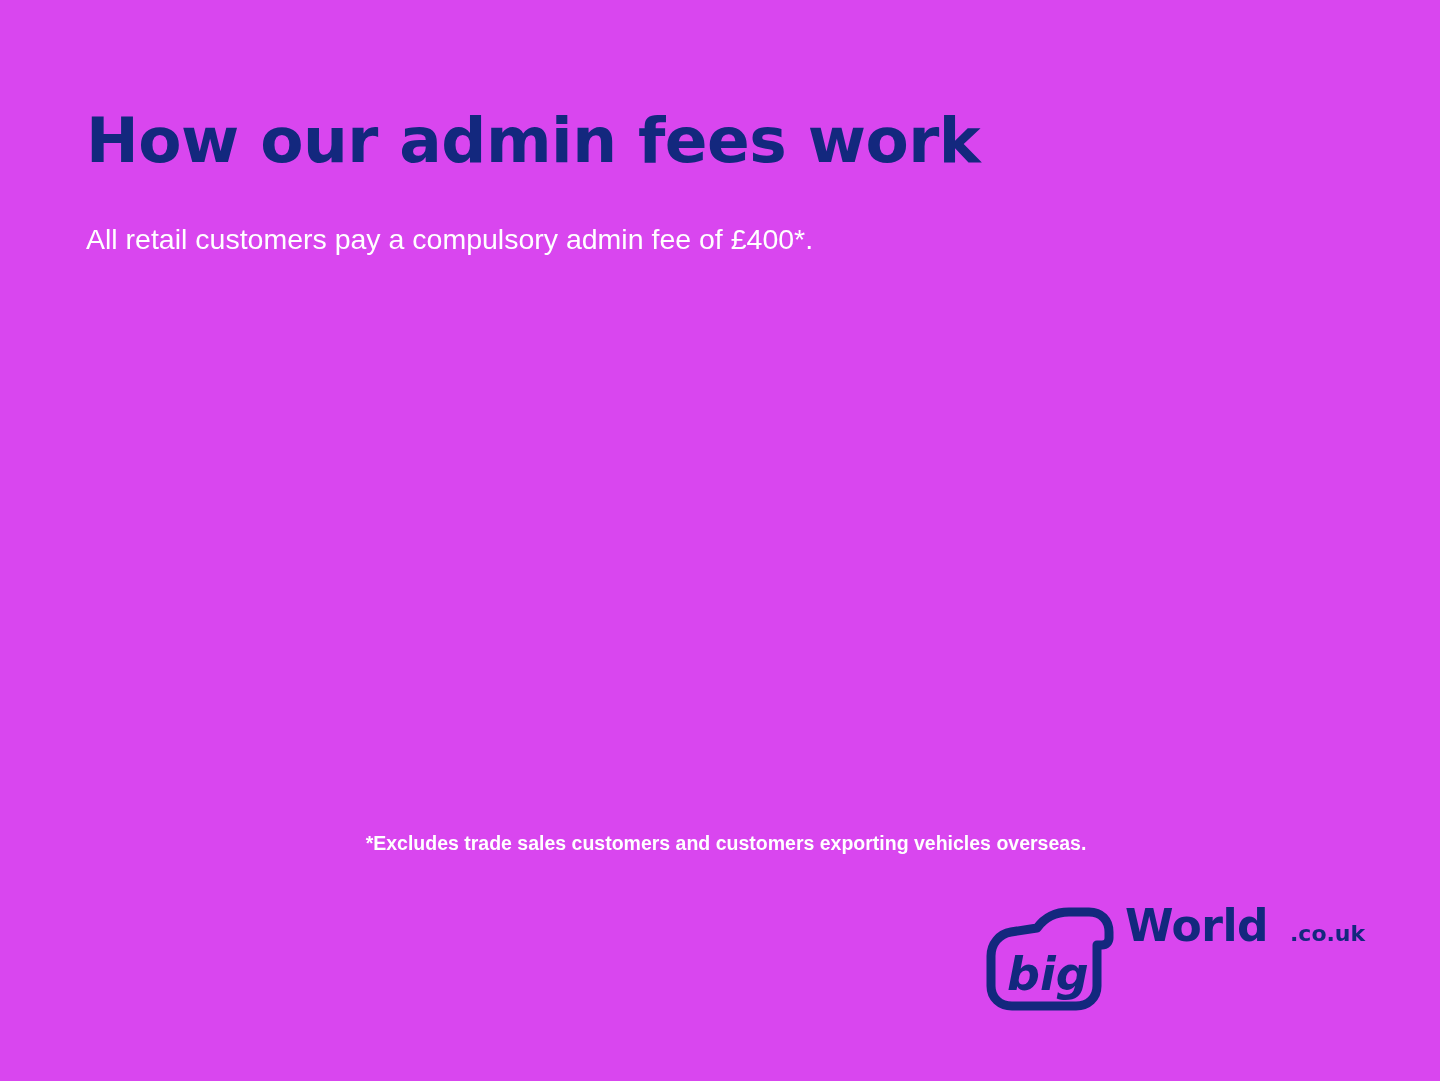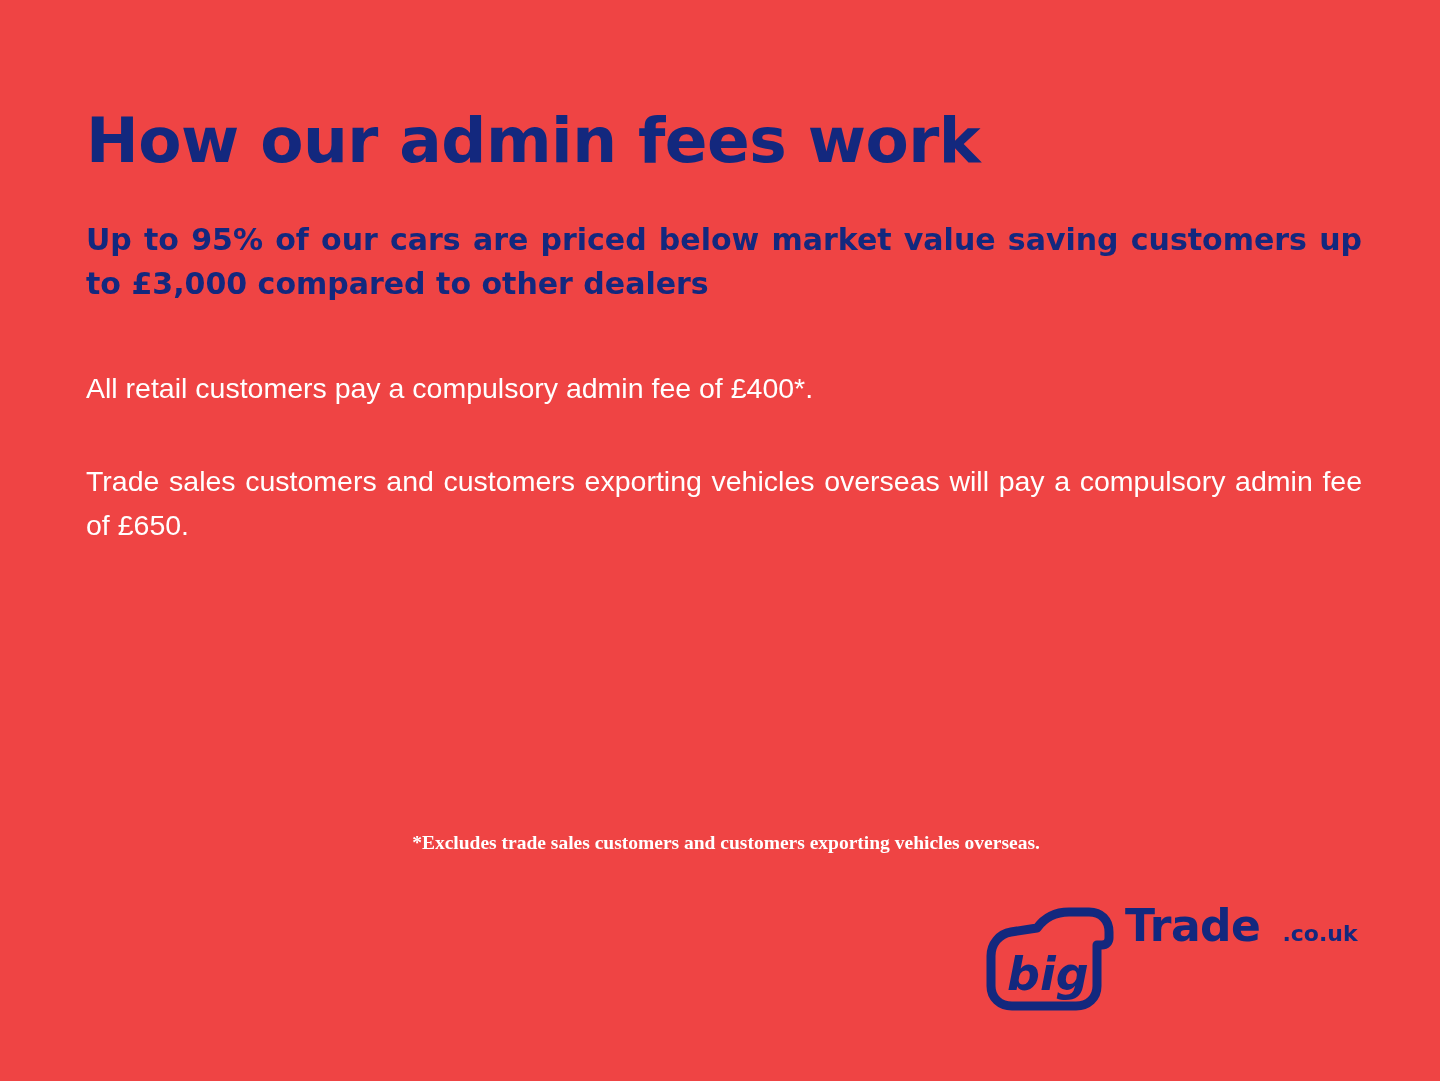--- a/index.html
+++ b/index.html
@@ -10,21 +10,21 @@
     width: 1440px;
     height: 1081px;
     background: #2ad9f5;
     font-family: "Liberation Sans", sans-serif;
     overflow: hidden;
   }
   .slide {
     position: relative;
     width: 1440px;
     height: 1081px;
-    background: #ef4444;
+    background: #d946ef;
     box-sizing: border-box;
     padding: 0;
   }
   .content {
     position: absolute;
     left: 86px;
     top: 108px;
     width: 1280px;
   }
   .title {
@@ -63,21 +63,21 @@
   }
   .footnote {
     position: absolute;
     left: 86px;
     top: 832px;
     width: 1280px;
     color: #ffffff;
     font-size: 19.5px;
     font-weight: bold;
     text-align: center;
-    font-family: Liberation Serif, serif;
+    font-family: Liberation Sans, sans-serif;
   }
   .logo {
     position: absolute;
     left: 985px;
     top: 898px;
     width: 380px;
     height: 120px;
   }
   .logo-text {
     position: absolute;
@@ -103,37 +103,35 @@
   }
 </style>
 </head>
 <body>
 
 <div class="slide">
 
   <div class="content">
     <h1 class="title">How our admin fees work</h1>
 
-    <p class="subhead">Up to 95% of our cars are priced below market value saving customers up to £3,000 compared to other dealers</p>
 
     <p class="body-para">All retail customers pay a compulsory admin fee of £400*.</p>
-    <p class="body-para">Trade sales customers and customers exporting vehicles overseas will pay a compulsory admin fee of £650.</p>
   </div>
 
   <div class="footnote">*Excludes trade sales customers and customers exporting vehicles overseas.</div>
 
   <div class="logo">
     <span class="logo-mark">
       <svg width="132" height="110" viewBox="0 0 132 110" xmlns="http://www.w3.org/2000/svg">
         <path d="M6 52 C6 40 14 30 26 28 L52 24 C60 13 70 8 84 8 L104 8 C116 8 124 16 124 28 L124 34
                  C124 38 121 41 117 41 L112 41 L112 82 C112 94 103 102 91 102 L27 102
                  C15 102 6 94 6 82 Z" fill="none" stroke="#13287e" stroke-width="9" stroke-linejoin="round"></path>
         <text x="22" y="86" font-family="DejaVu Sans, sans-serif" font-size="46" font-weight="bold" fill="#13287e">big</text>
       </svg>
     </span>
     <div class="logo-text">
       <div>
-        <span>Trade</span><span class="logo-co">.co.uk</span>
+        <span>World</span><span class="logo-co">.co.uk</span>
       </div>
     </div>
   </div>
 
 </div>
 
 </body></html>

